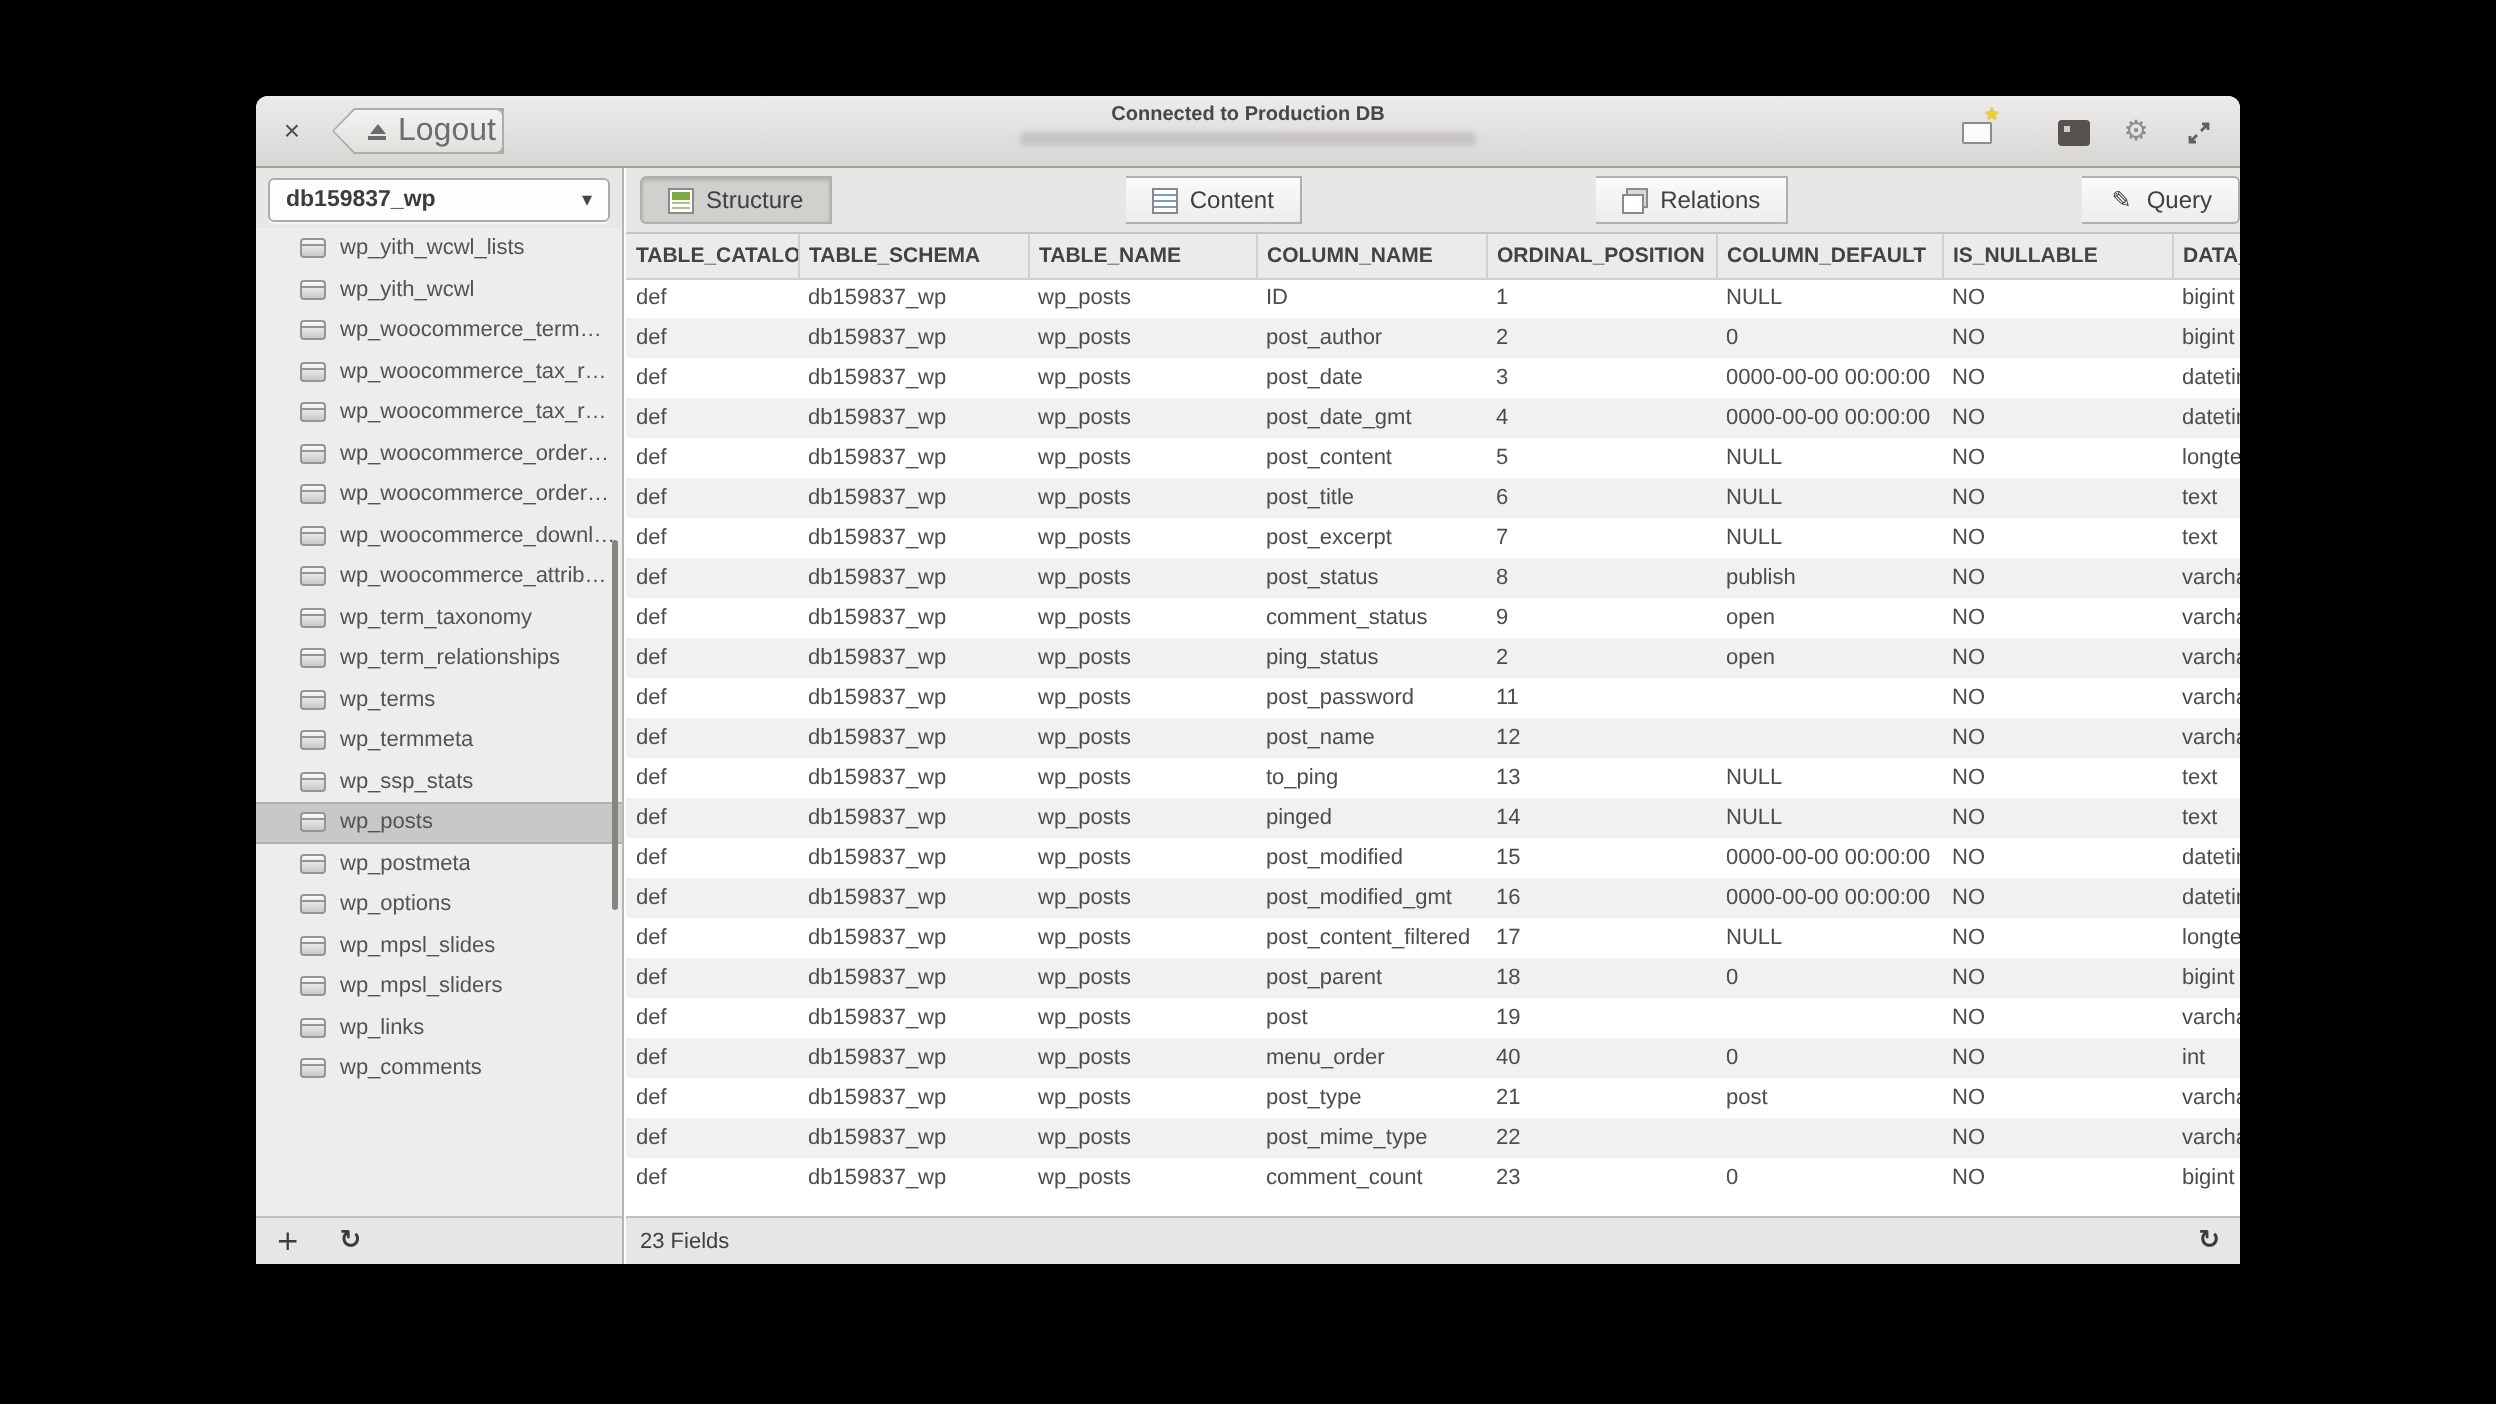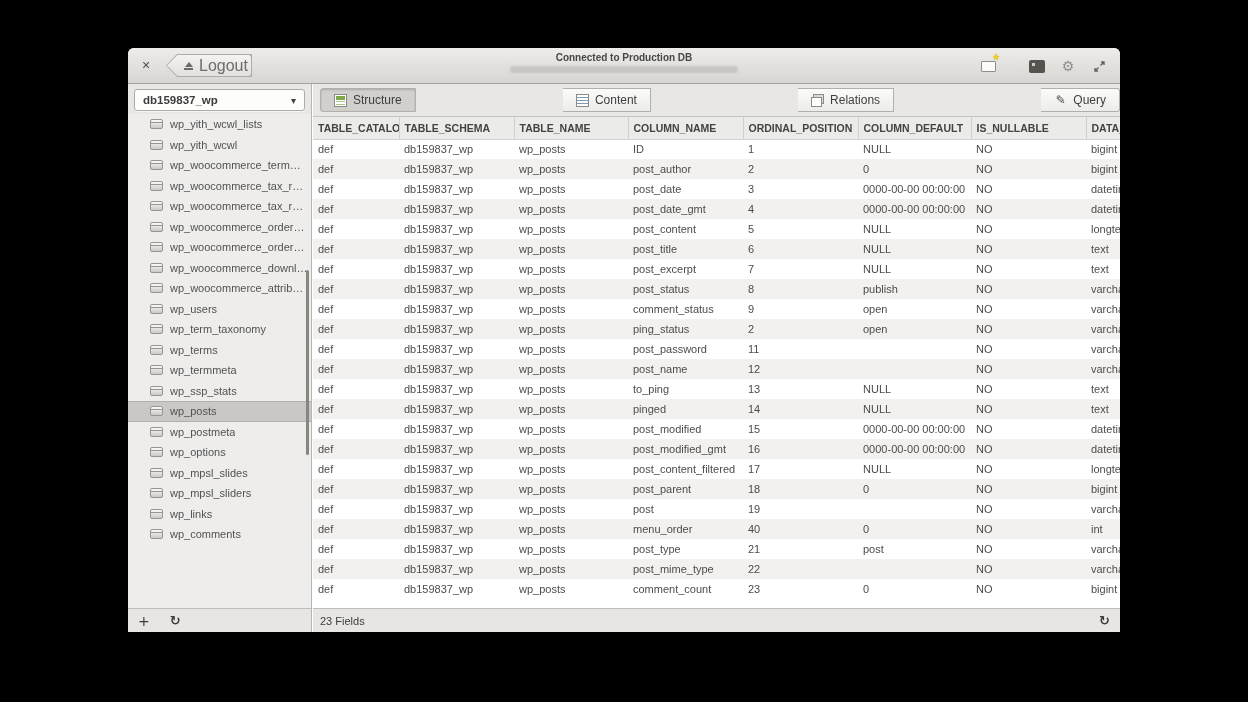--- a/index.html
+++ b/index.html
@@ -189,25 +189,25 @@
             <div class="sb-item">
               <span class="tbl-icon"></span>
               <span class="sb-label">wp_woocommerce_downloadabl…</span>
             </div>
             <div class="sb-item">
               <span class="tbl-icon"></span>
               <span class="sb-label">wp_woocommerce_attribute_tax…</span>
             </div>
             <div class="sb-item">
               <span class="tbl-icon"></span>
-              <span class="sb-label">wp_users</span>
-            </div>
-            <div class="sb-item">
-              <span class="tbl-icon"></span>
               <span class="sb-label">wp_term_taxonomy</span>
+            </div>
+            <div class="sb-item">
+              <span class="tbl-icon"></span>
+              <span class="sb-label">wp_term_relationships</span>
             </div>
             <div class="sb-item">
               <span class="tbl-icon"></span>
               <span class="sb-label">wp_terms</span>
             </div>
             <div class="sb-item">
               <span class="tbl-icon"></span>
               <span class="sb-label">wp_termmeta</span>
             </div>
             <div class="sb-item">

